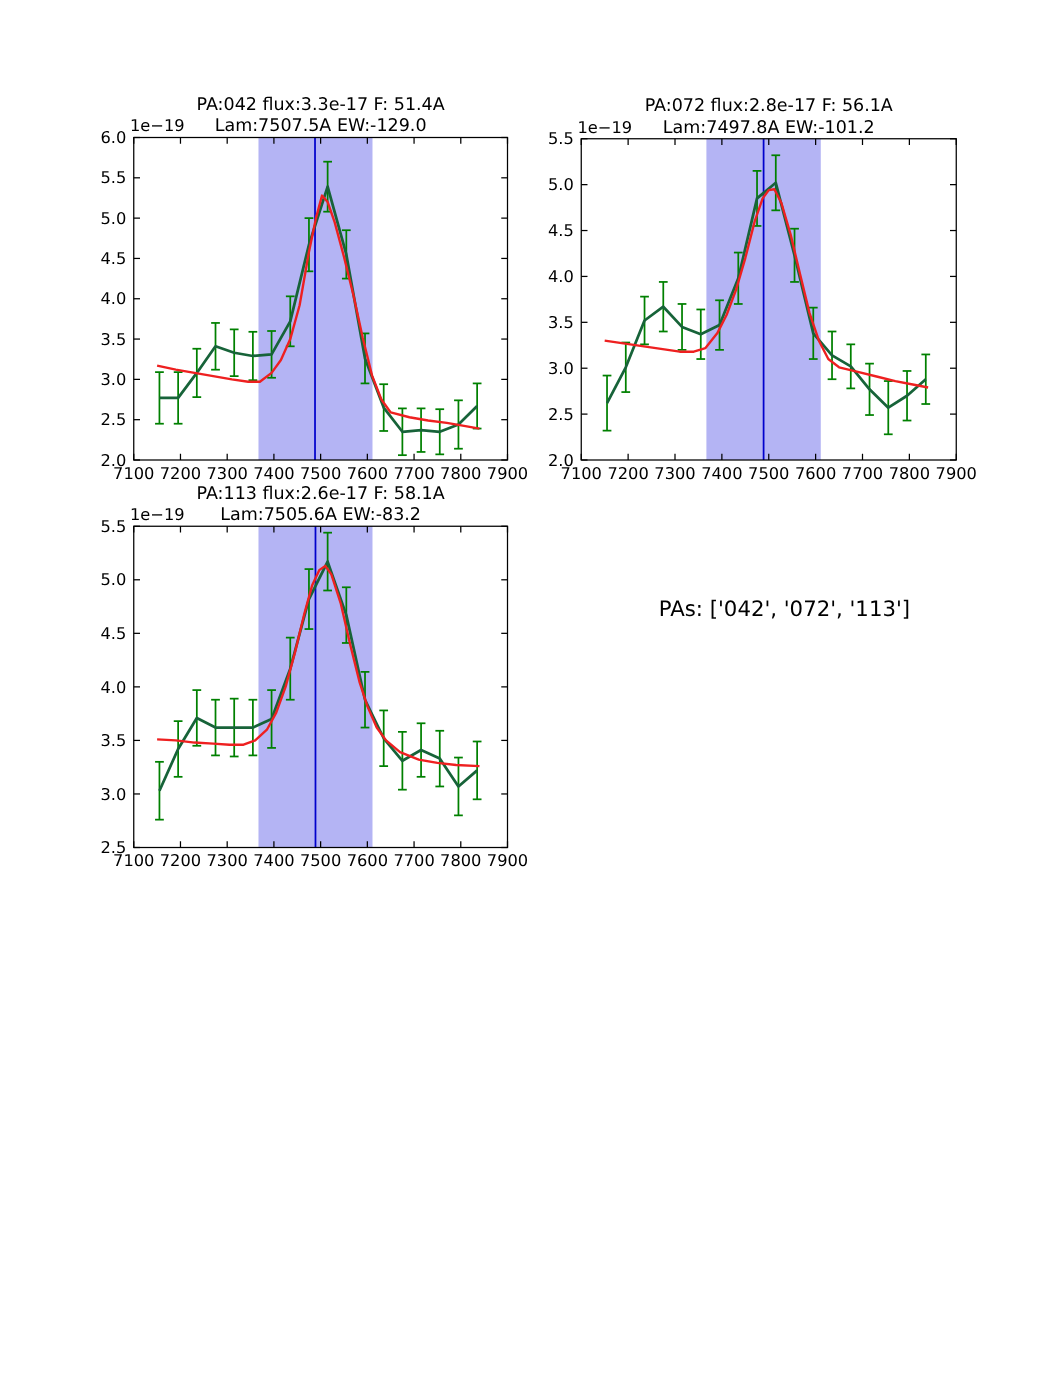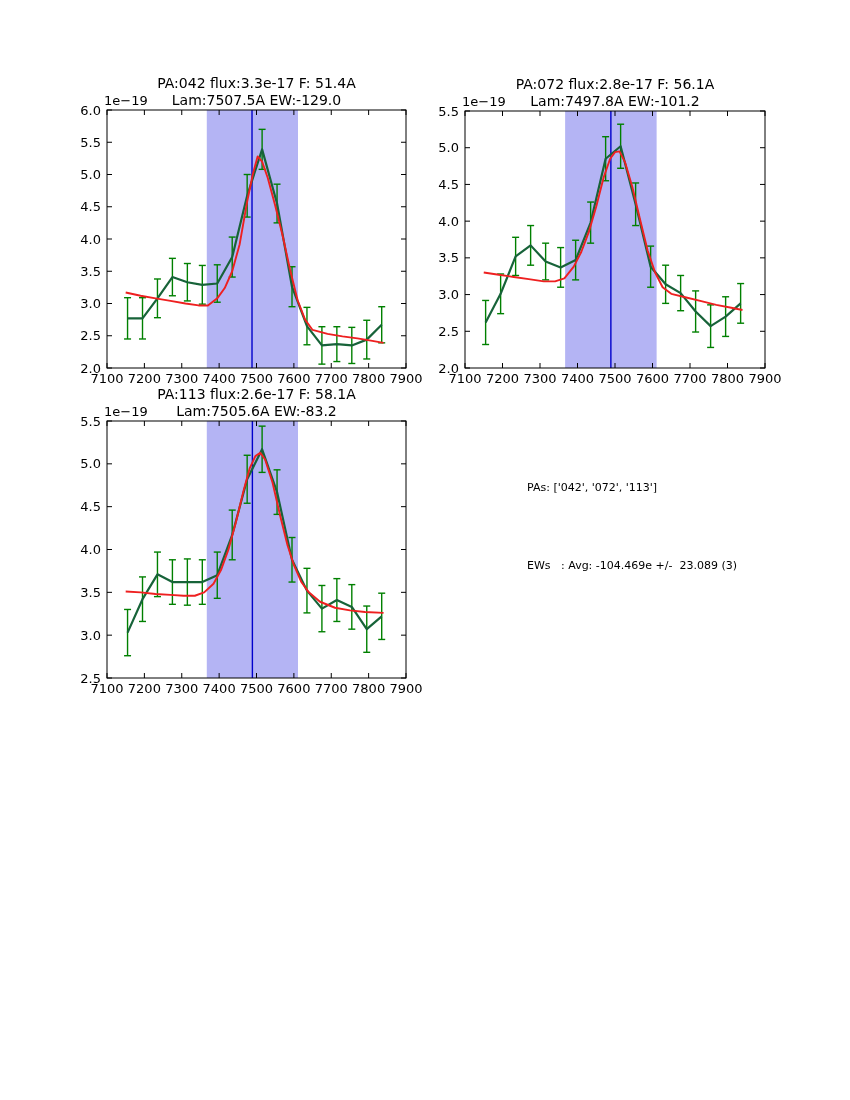--- a/index.html
+++ b/index.html
@@ -4,21 +4,21 @@
 <style>
   html,body{margin:0;padding:0;}
   body{
     width:850px;height:1100px;position:relative;background:#ffffff;
     font-family:"DejaVu Sans", sans-serif;color:#000;overflow:hidden;
   }
   #figure-svg{position:absolute;left:0;top:0;}
   #figure-svg text{font-family:"DejaVu Sans", sans-serif;fill:#000000;}
   .stats-panel{
     position:absolute;left:527px;top:423px;
-    font-size:11px;line-height:26px;white-space:pre;color:#000;
+    font-size:17px;line-height:26px;white-space:pre;color:#000;
   }
 </style>
 </head>
 <body>
 
 <div>
   <svg id="figure-svg" width="850" height="1100">
       <rect x="206.79125" y="110" width="91.19500000000005" height="258" fill="#b4b4f4"></rect>
       <line x1="252.015" y1="110" x2="252.015" y2="368" stroke="#0000cc" stroke-width="1.4"></line>
       <line x1="127.55625" y1="297.69500000000005" x2="127.55625" y2="338.975" stroke="#008000" stroke-width="1.4"></line>
@@ -355,15 +355,14 @@
       <line x1="107" y1="421" x2="112" y2="421" stroke="#000000" stroke-width="1"></line>
       <line x1="406" y1="421" x2="401" y2="421" stroke="#000000" stroke-width="1"></line>
       <text x="101" y="425.5" text-anchor="end" font-size="13px">5.5</text>
       <text x="104" y="416" text-anchor="start" font-size="13px">1e−19</text>
       <text x="256.5" y="399" text-anchor="middle" font-size="14px">PA:113 flux:2.6e-17 F: 58.1A</text>
       <text x="256.5" y="416" text-anchor="middle" font-size="14px">Lam:7505.6A EW:-83.2</text>
     </svg>
 
   <div class="stats-panel">
     <div>PAs: ['042', '072', '113']</div>
-    <div>EWs   : Avg: -104.469e +/-  23.089 (3)</div>
   </div>
 </div>
 
 </body></html>

